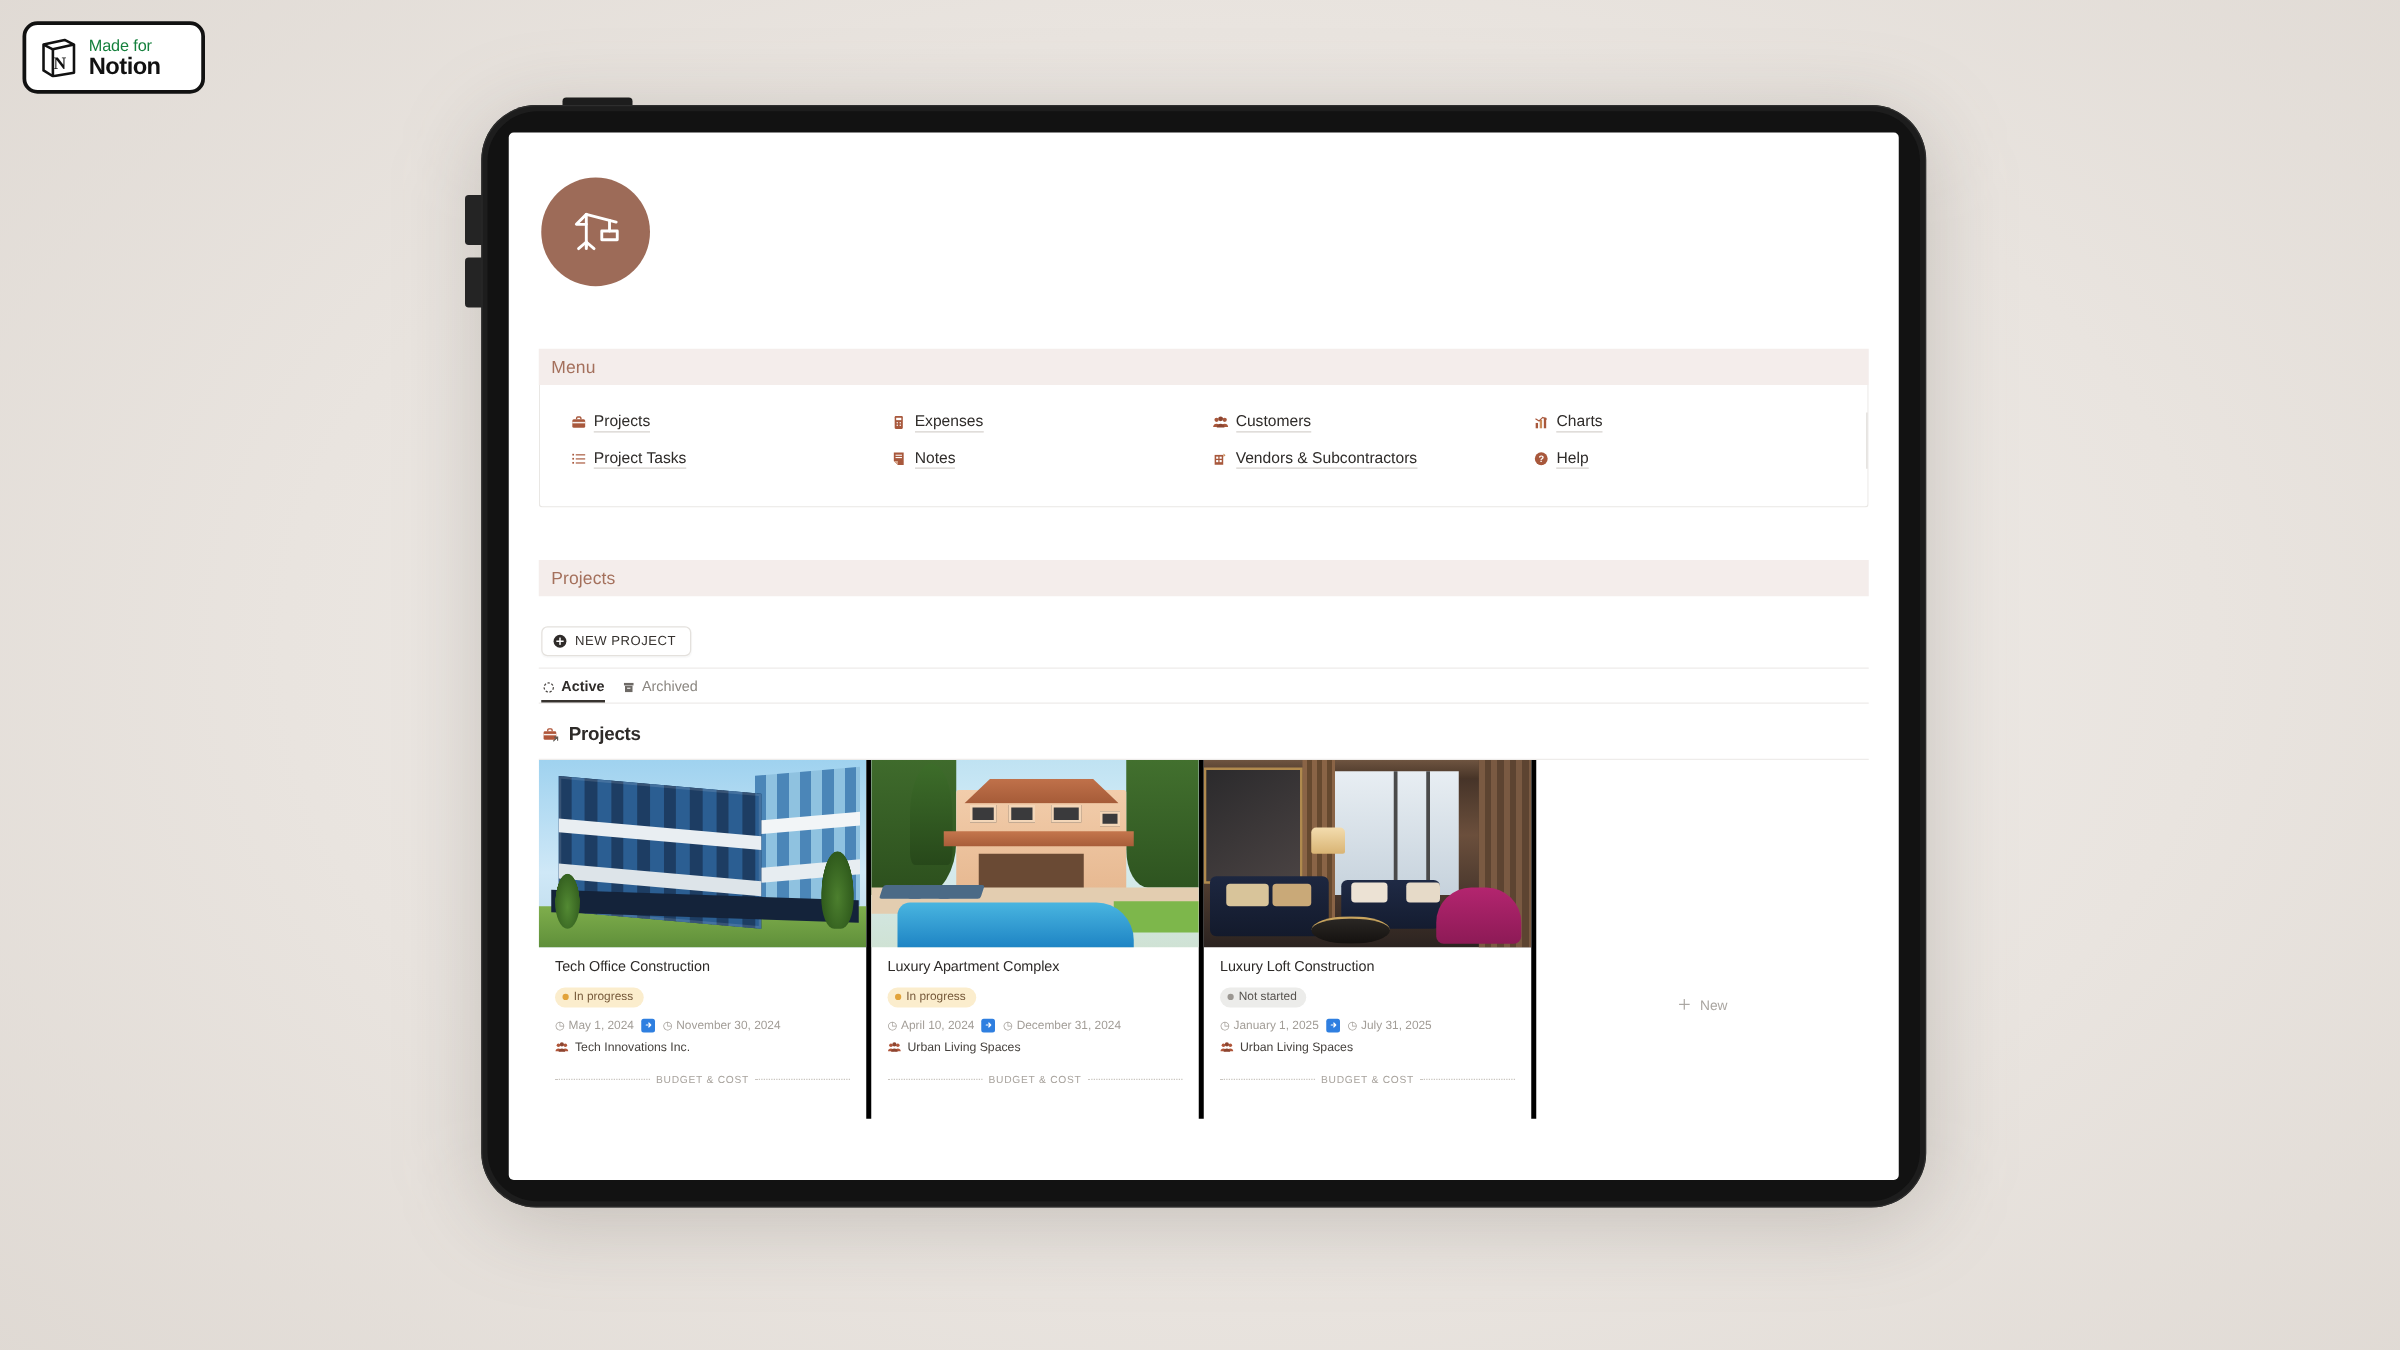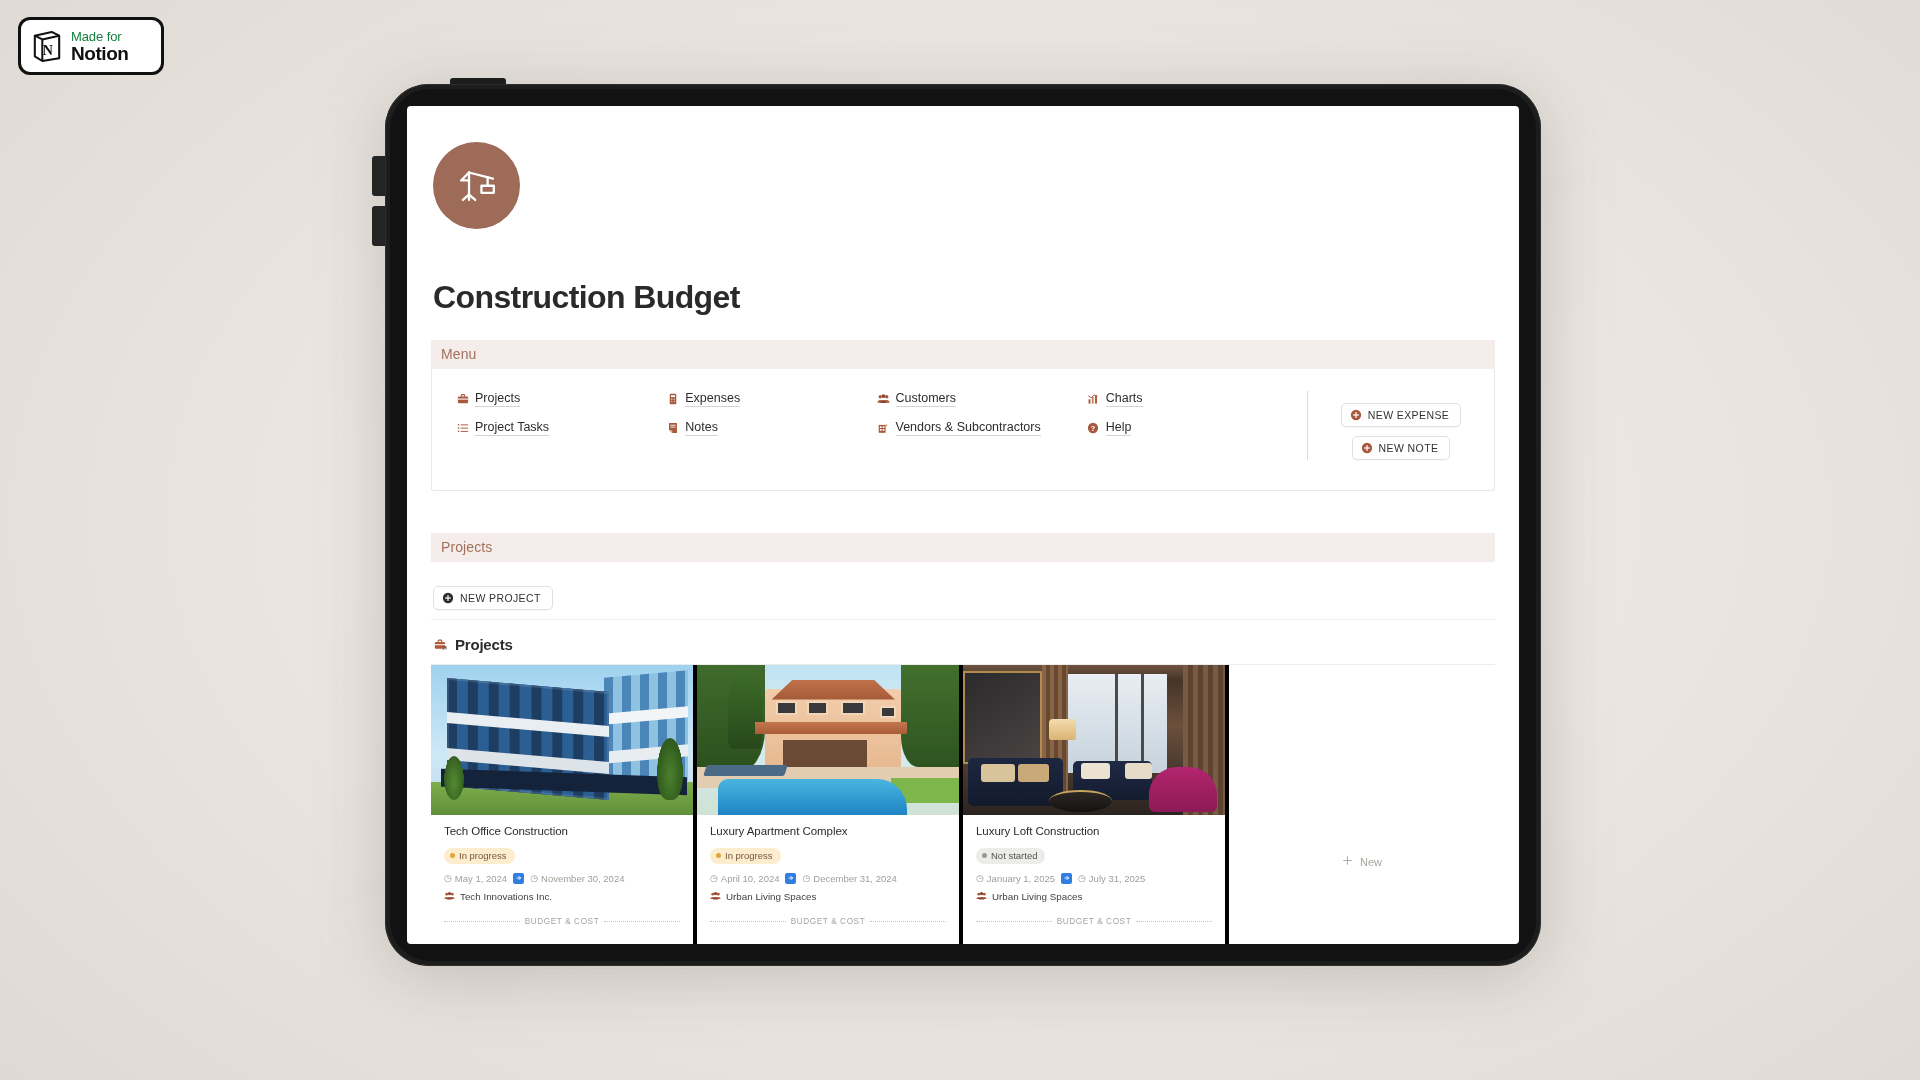--- a/index.html
+++ b/index.html
@@ -500,21 +500,20 @@
         <path d="M17 13 L17 42"></path>
         <path d="M17 13 L8 22 L17 22"></path>
         <path d="M38 18.5 L38 28"></path>
         <rect x="31" y="28" width="14" height="8"></rect>
         <path d="M10 44 L17 38 L24 44"></path>
         <path d="M17 38 L17 44"></path>
       </svg>
     </span>
   </div>
 
-  <div class="page-title">Construction Budget</div>
 
   <div class="section-band">Menu</div>
 
   <div class="menu-card">
     <div class="menu-grid">
 
       <div class="menu-link">
         <span class="menu-icon">
           <svg viewBox="0 0 14 14" width="12" height="12">
                   <rect x="1" y="4" width="12" height="8" rx="1.4" fill="#a8583c"></rect>
@@ -612,42 +611,20 @@
                   <text x="7" y="10.3" font-family="Liberation Sans, sans-serif" font-size="8.6" font-weight="700" fill="#fff" text-anchor="middle">?</text>
                 </svg>
         </span>
         <span class="lbl">Help</span>
       </div>
 
     </div>
 
     <div class="menu-divider"></div>
 
-    <div class="menu-actions">
-      <button class="pill-btn">
-        <span class="plus-circle">
-          <svg viewBox="0 0 14 14" width="12" height="12">
-                  <circle cx="7" cy="7" r="6" fill="#a8583c"></circle>
-                  <rect x="6.3" y="3.6" width="1.4" height="6.8" fill="#fff"></rect>
-                  <rect x="3.6" y="6.3" width="6.8" height="1.4" fill="#fff"></rect>
-                </svg>
-        </span>
-        <span>NEW EXPENSE</span>
-      </button>
-      <button class="pill-btn">
-        <span class="plus-circle">
-          <svg viewBox="0 0 14 14" width="12" height="12">
-                  <circle cx="7" cy="7" r="6" fill="#a8583c"></circle>
-                  <rect x="6.3" y="3.6" width="1.4" height="6.8" fill="#fff"></rect>
-                  <rect x="3.6" y="6.3" width="6.8" height="1.4" fill="#fff"></rect>
-                </svg>
-        </span>
-        <span>NEW NOTE</span>
-      </button>
-    </div>
   </div>
 
   <div class="gap-lg"></div>
 
   <div class="section-band">Projects</div>
 
   <div class="db-block">
 
     <div class="db-toolbar">
       <button class="btn-new-project">
@@ -655,20 +632,40 @@
           <svg viewBox="0 0 14 14" width="12" height="12">
                   <circle cx="7" cy="7" r="6" fill="#2e2b29"></circle>
                   <rect x="6.3" y="3.6" width="1.4" height="6.8" fill="#fff"></rect>
                   <rect x="3.6" y="6.3" width="6.8" height="1.4" fill="#fff"></rect>
                 </svg>
         </span>
         <span>NEW PROJECT</span>
       </button>
     </div>
 
+    <div class="tabs-row">
+      <div class="tab active">
+        <span class="tab-icon">
+          <svg viewBox="0 0 12 12" width="10" height="10">
+                  <circle cx="6" cy="6" r="4.4" fill="none" stroke="#4a4643" stroke-width="1.2" stroke-dasharray="2.2 1.6"></circle>
+                </svg>
+        </span>
+        <span>Active</span>
+      </div>
+      <div class="tab">
+        <span class="tab-icon">
+          <svg viewBox="0 0 12 12" width="10" height="10">
+                  <rect x="1.4" y="1.6" width="9.2" height="2.4" fill="#6d6965"></rect>
+                  <rect x="2.4" y="4.4" width="7.2" height="6" fill="#6d6965"></rect>
+                  <rect x="4.4" y="6.2" width="3.2" height="1" fill="#fff"></rect>
+                </svg>
+        </span>
+        <span>Archived</span>
+      </div>
+    </div>
 
     <div class="gallery-title">
       <span class="g-ico">
         <svg viewBox="0 0 16 16" width="14" height="14">
                 <rect x="1" y="4.6" width="11.6" height="7.8" rx="1.3" fill="#b0563a"></rect>
                 <path d="M4.8 4.6V3.4A1 1 0 015.8 2.4h2a1 1 0 011 1v1.2" stroke="#b0563a" stroke-width="1.2" fill="none"></path>
                 <rect x="1" y="7" width="11.6" height="1.3" fill="#f6efec"></rect>
                 <path d="M10.2 13.4l3.4-3.4M11 10h2.8v2.8" stroke="#5e5a56" stroke-width="1.1" fill="none" stroke-linecap="round"></path>
               </svg>
       </span>

